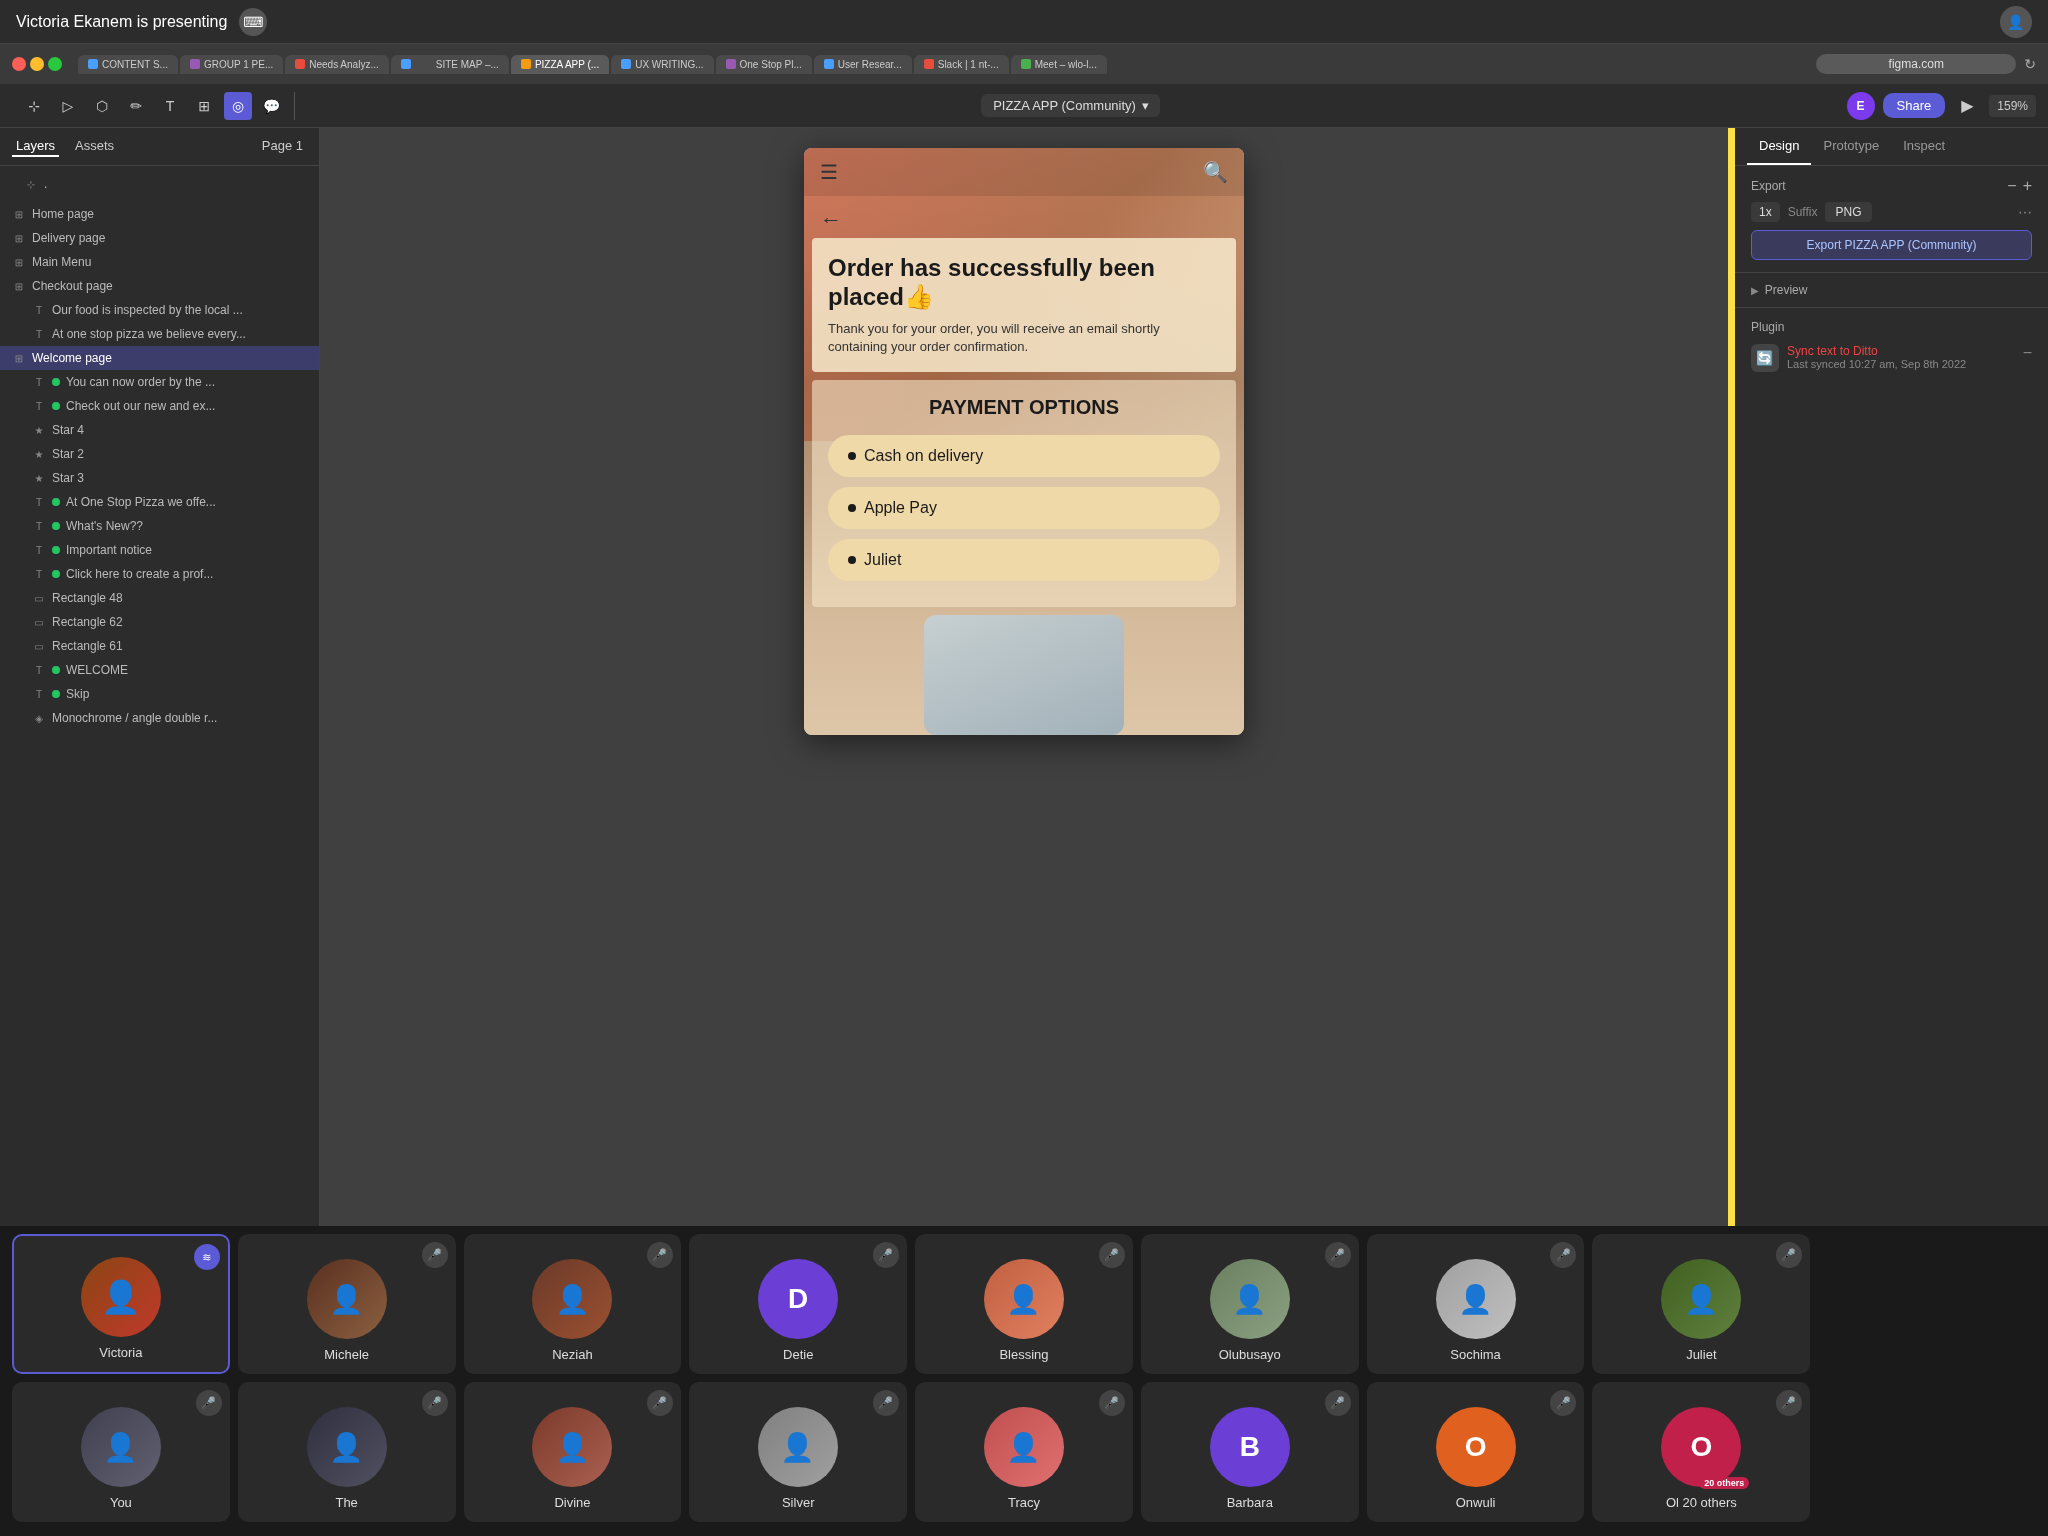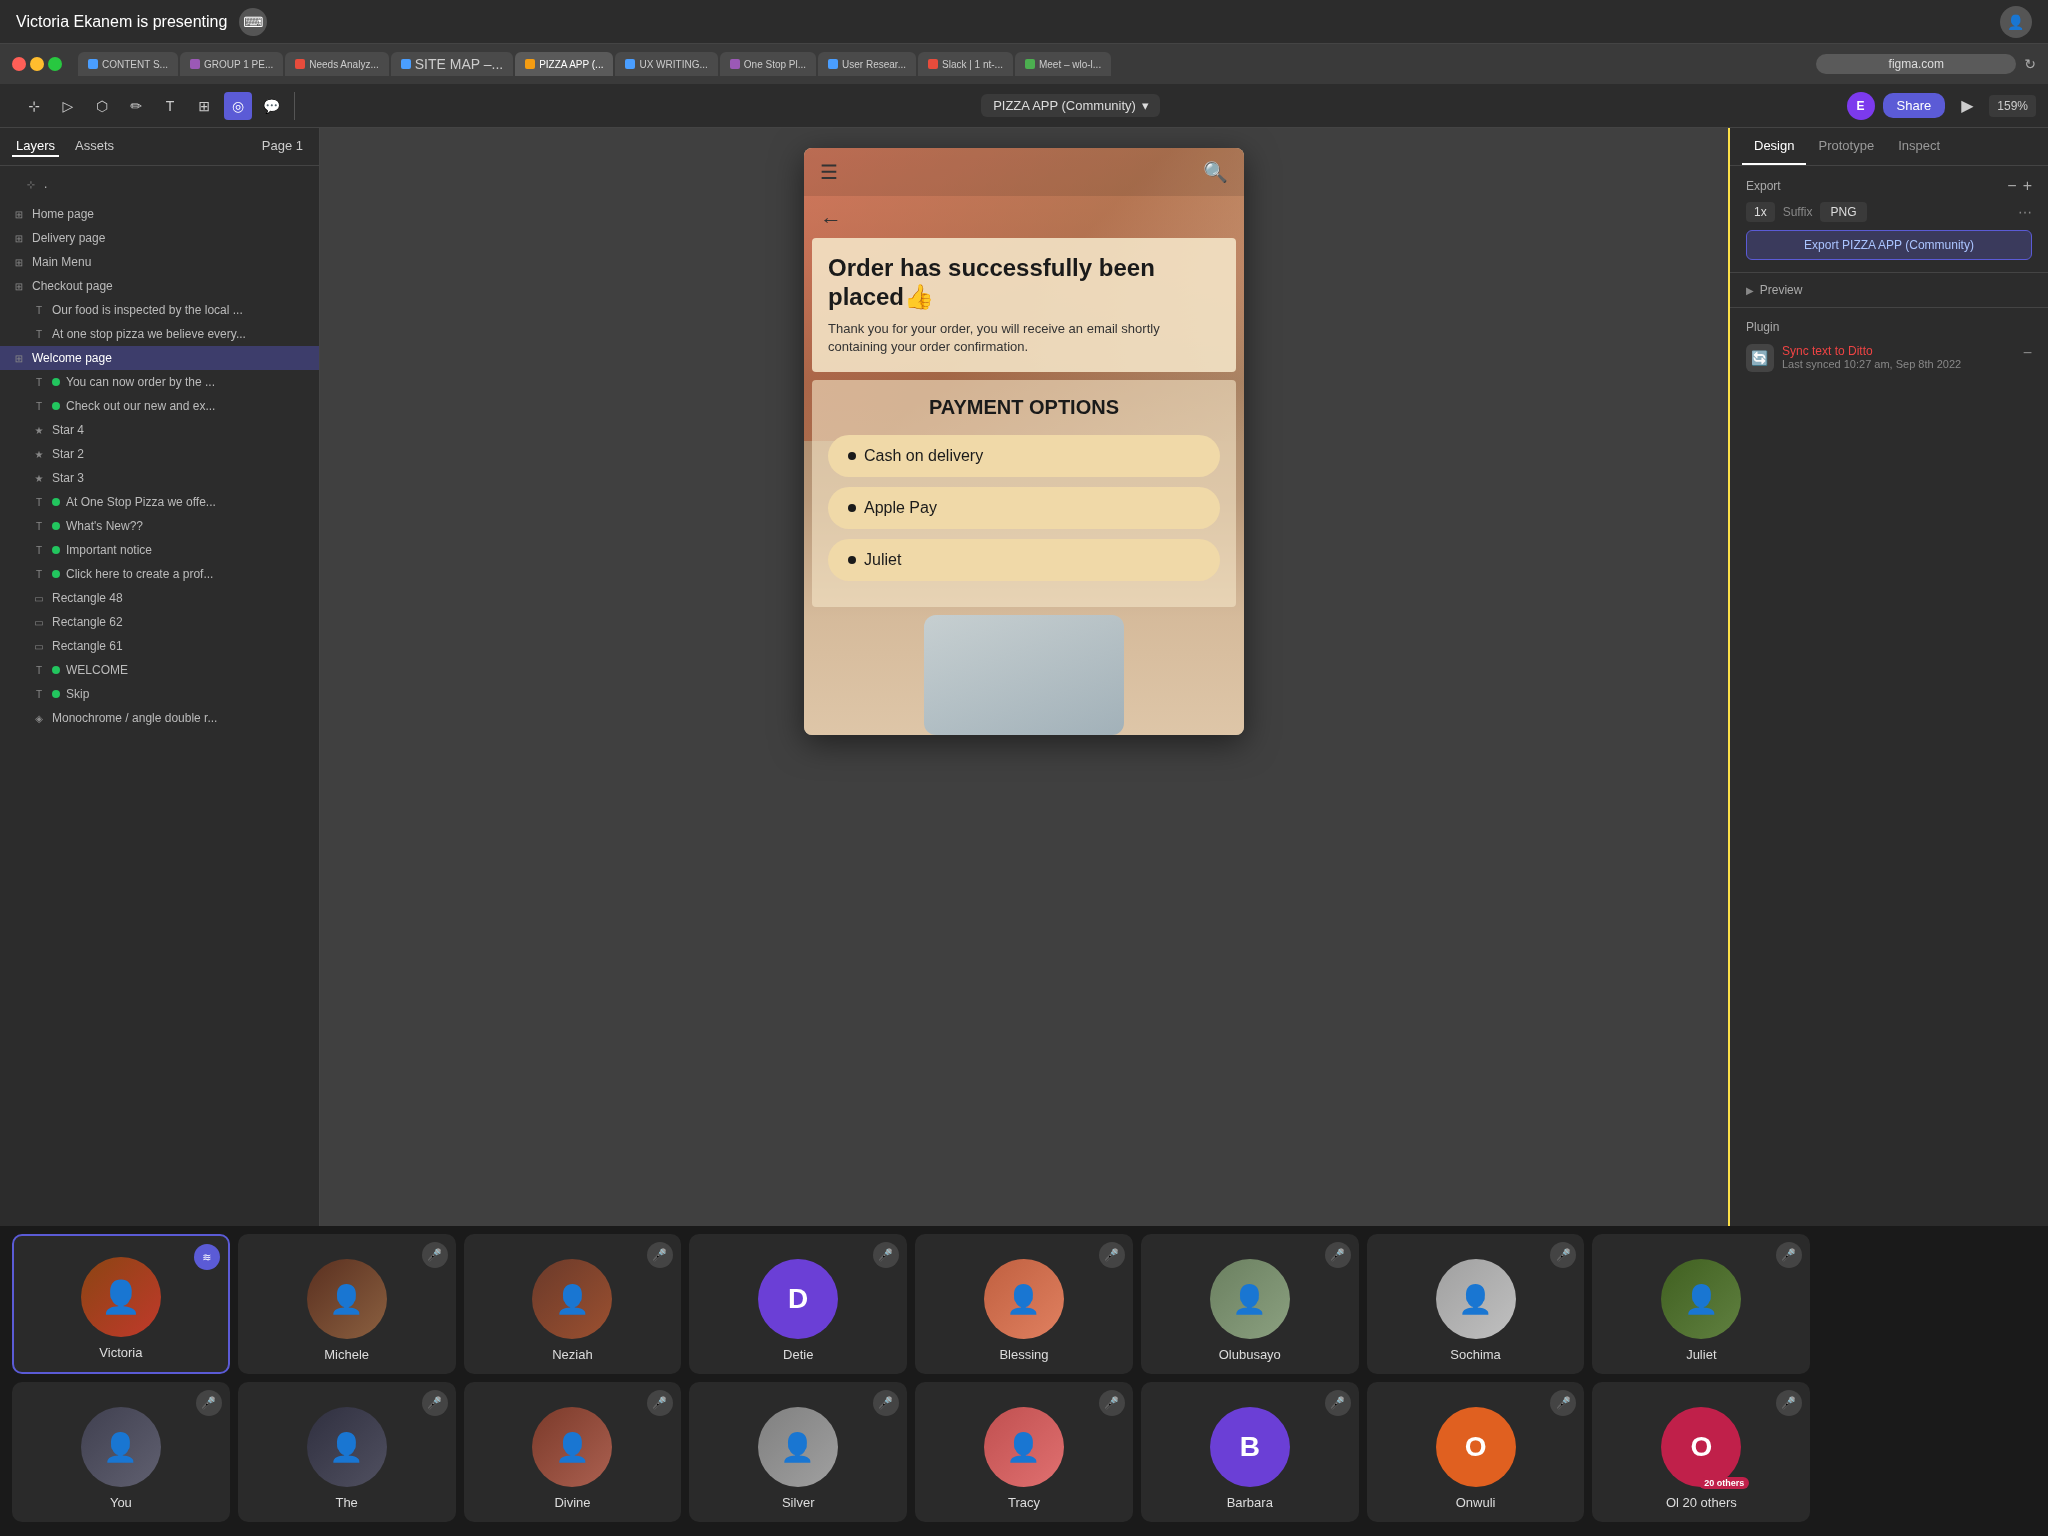--- a/index.html
+++ b/index.html
@@ -325,21 +325,21 @@
     }
     .frame-content {
       position: relative;
       z-index: 2;
     }
 
     
     .right-panel {
       width: 320px;
       background: #2c2c2c;
-      border-left: 2px solid #fde047;
+      border-left: 7px solid #fde047;
       padding: 0;
     }
     .right-panel-tabs {
       display: flex;
       border-bottom: 1px solid #444;
       padding: 0 12px;
     }
     .right-tab {
       font-size: 13px;
       color: #999;
@@ -644,21 +644,21 @@
     <div class="browser-tab">
       <span style="width:10px;height:10px;background:#9b59b6;border-radius:2px;"></span>
       <span style="font-size:10px;">GROUP 1 PE...</span>
     </div>
     <div class="browser-tab">
       <span style="width:10px;height:10px;background:#e74c3c;border-radius:2px;"></span>
       <span style="font-size:10px;">Needs Analyz...</span>
     </div>
     <div class="browser-tab">
       <span style="width:10px;height:10px;background:#4a9eff;border-radius:2px;"></span>
-      <span style="font-size:14px;">SITE MAP –...</span>
+      <span style="font-size:10px;margin-left:21px;">SITE MAP –...</span>
     </div>
     <div class="browser-tab active">
       <span style="width:10px;height:10px;background:#f39c12;border-radius:2px;"></span>
       <span style="font-size:10px;">PIZZA APP (...</span>
     </div>
     <div class="browser-tab">
       <span style="width:10px;height:10px;background:#4a9eff;border-radius:2px;"></span>
       <span style="font-size:10px;">UX WRITING...</span>
     </div>
     <div class="browser-tab">

